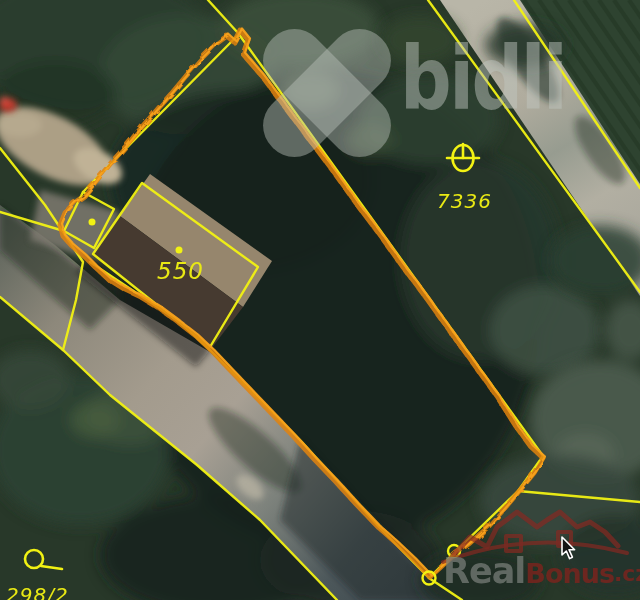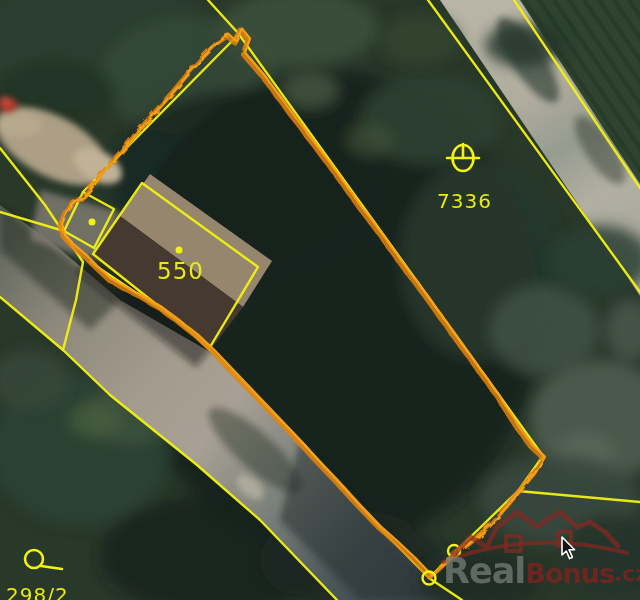--- a/index.html
+++ b/index.html
@@ -2,21 +2,21 @@
 <html><head>
 <meta charset="utf-8">
 <style>
   html,body{margin:0;padding:0;background:#111;}
   .stage{
     position:relative;width:640px;height:600px;overflow:hidden;
     background:#26362b;font-family:"DejaVu Sans",sans-serif;
   }
   .layer{position:absolute;left:0;top:0;}
   .plabel{
-    position:absolute;color:#e9e914;
+    position:absolute;font-style:italic;color:#e9e914;
     letter-spacing:1px;line-height:1;white-space:nowrap;
   }
   .plabel.l550{left:157px;top:260px;font-size:23px;text-align:center;}
   .plabel.l7336{left:437px;top:191px;font-size:20px;}
   .plabel.l2982{left:6px;top:585px;font-size:20px;}
   .wm-bidli{position:absolute;left:0;top:0;width:640px;height:200px;pointer-events:none;}
   .wm-bidli .txt{
     position:absolute;left:400px;top:34px;font-size:88px;font-weight:bold;
     letter-spacing:-3px;color:rgba(193,199,193,0.48);
     transform:scaleX(0.82);transform-origin:left top;line-height:1;
@@ -182,20 +182,29 @@
       <circle cx="429" cy="578" r="6.5" stroke-width="2.4"></circle>
       <circle cx="92" cy="222" r="3.5" fill="#f2f213" stroke="none"></circle>
       <circle cx="179" cy="250" r="3.5" fill="#f2f213" stroke="none"></circle>
     </g>
   </svg>
 
   <div class="plabel l550">550</div>
   <div class="plabel l7336">7336</div>
   <div class="plabel l2982">298/2</div>
 
+  <div class="wm-bidli">
+    <svg width="640" height="200" aria-hidden="true">
+      <g fill="rgba(190,196,190,0.44)">
+        <rect x="-77" y="-31" width="154" height="62" rx="30" transform="translate(327,93) rotate(45)"></rect>
+        <rect x="-77" y="-31" width="154" height="62" rx="30" transform="translate(327,93) rotate(-45)"></rect>
+      </g>
+    </svg>
+    <span class="txt">bidli</span>
+  </div>
 
   <div class="wm-rb">
     <svg class="layer" width="640" height="100" aria-hidden="true">
       <g stroke="rgba(138,40,34,0.8)" stroke-width="5" fill="none" stroke-linejoin="round" stroke-linecap="round">
         <path d="M452,57 L470,37 L487,47 L497,27 L517,12 L537,27 L547,20 L560,12 L577,27 L590,22 L605,32 L618,46"></path>
         <path d="M443,62 Q533,28 627,53" stroke-width="4"></path>
         <rect x="506" y="36" width="15" height="15" stroke-width="4"></rect>
         <rect x="558" y="32" width="13" height="14" stroke-width="4"></rect>
       </g>
     </svg>

